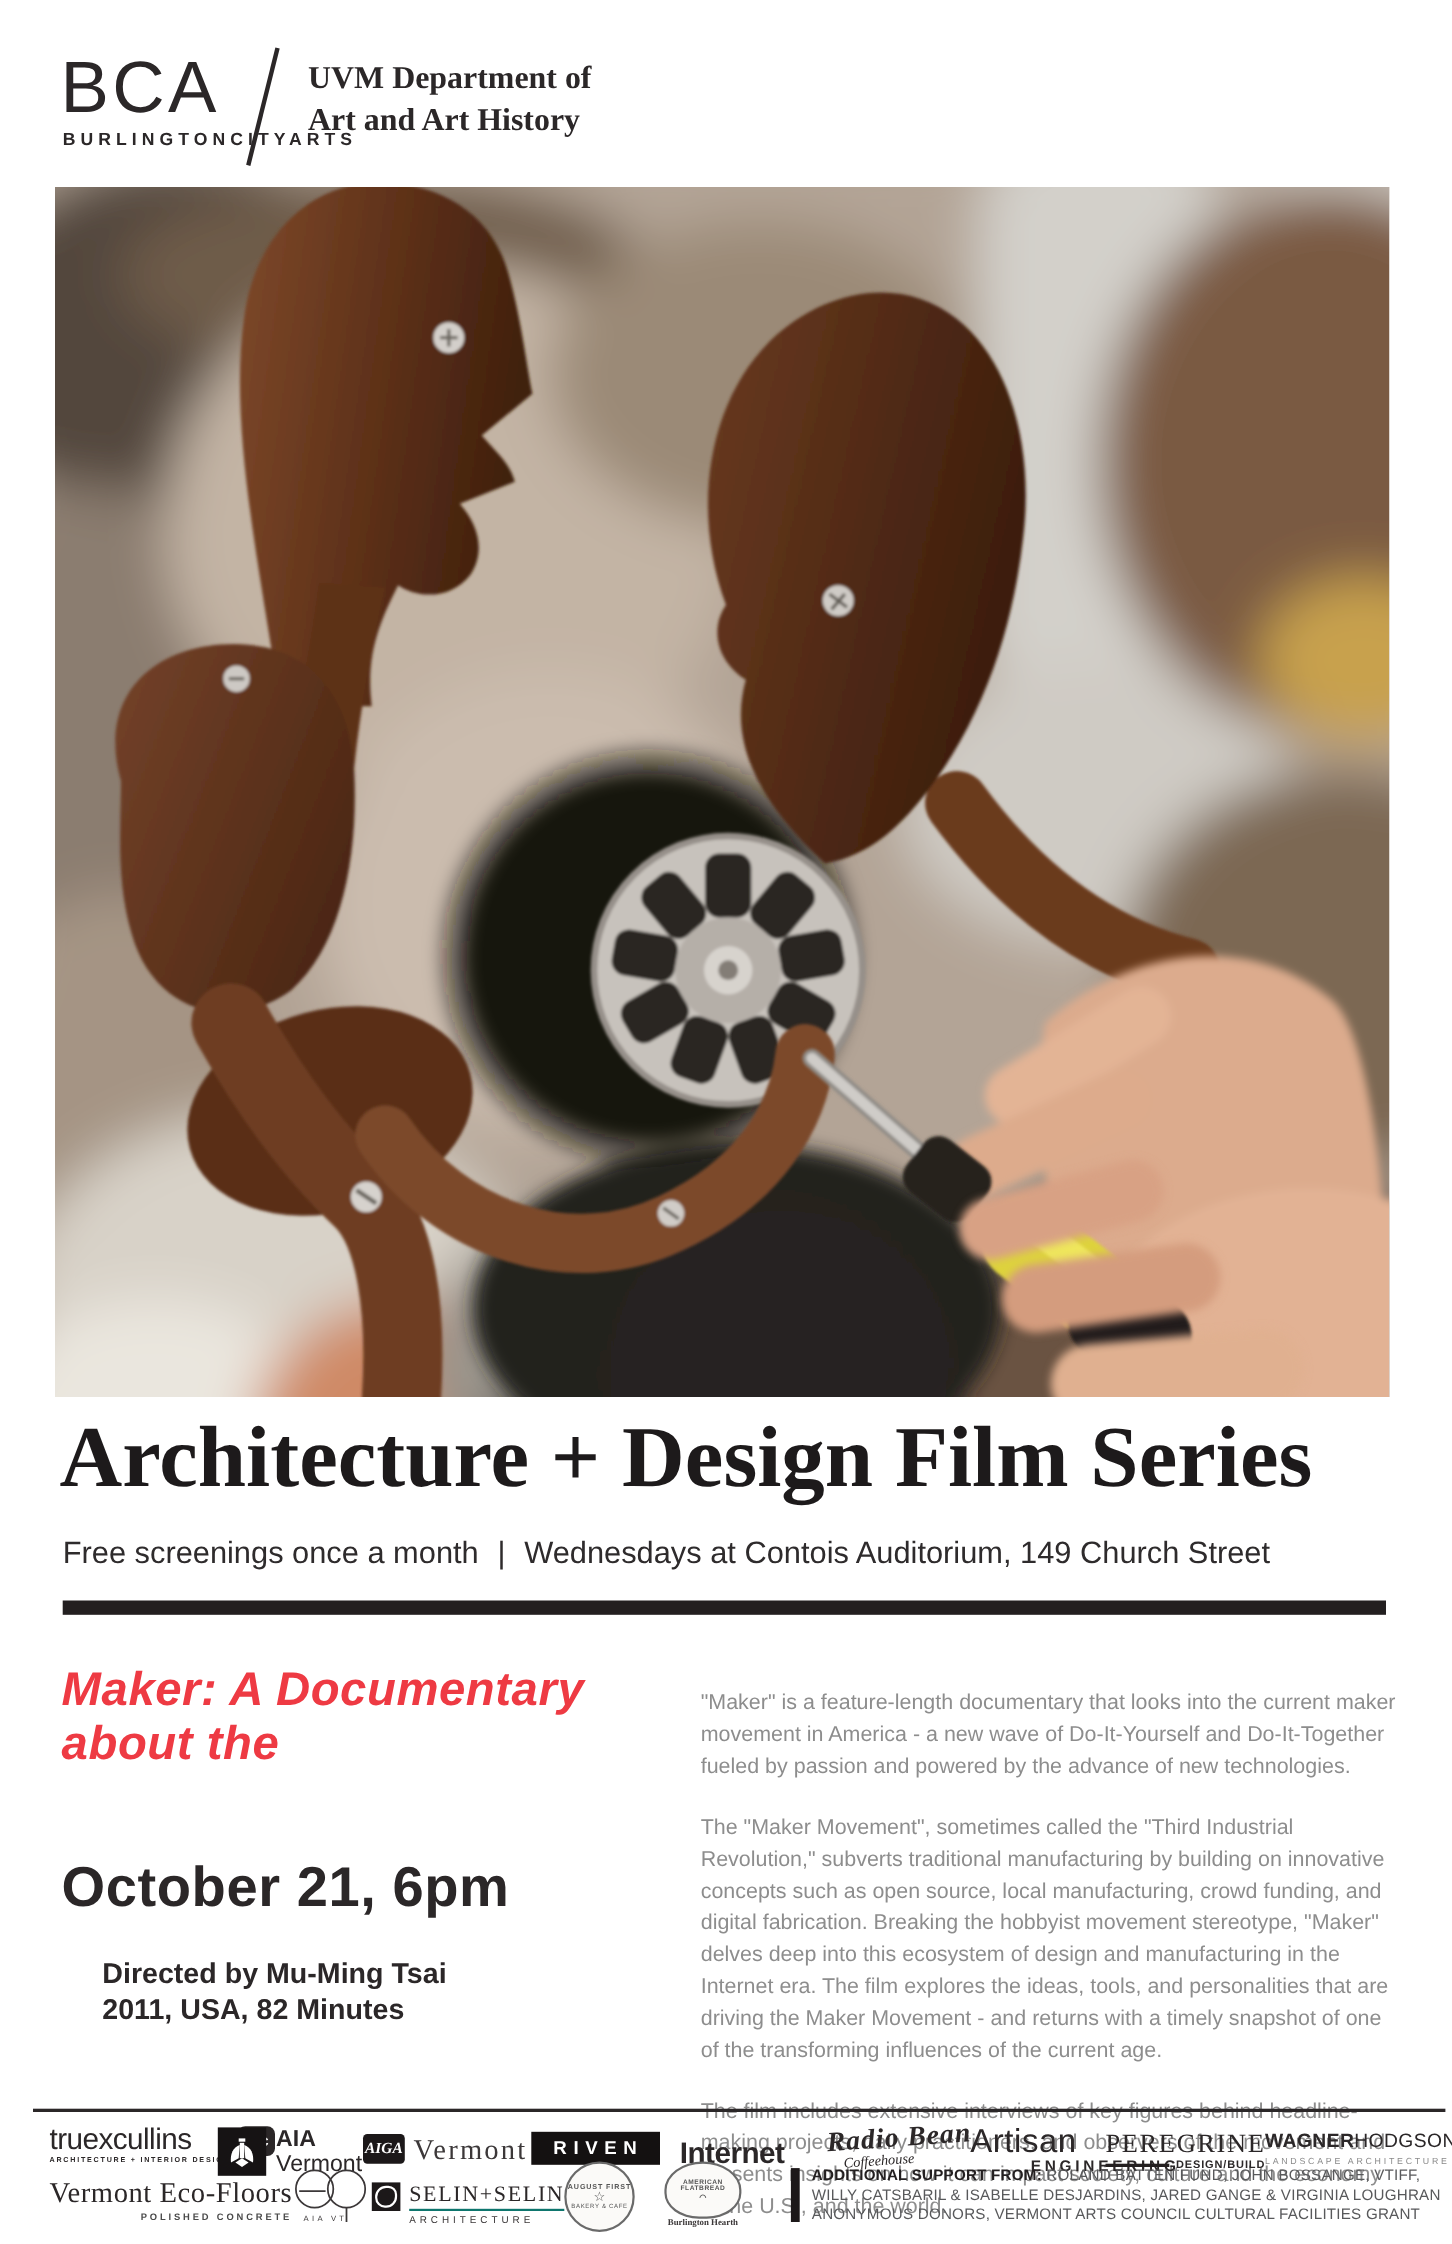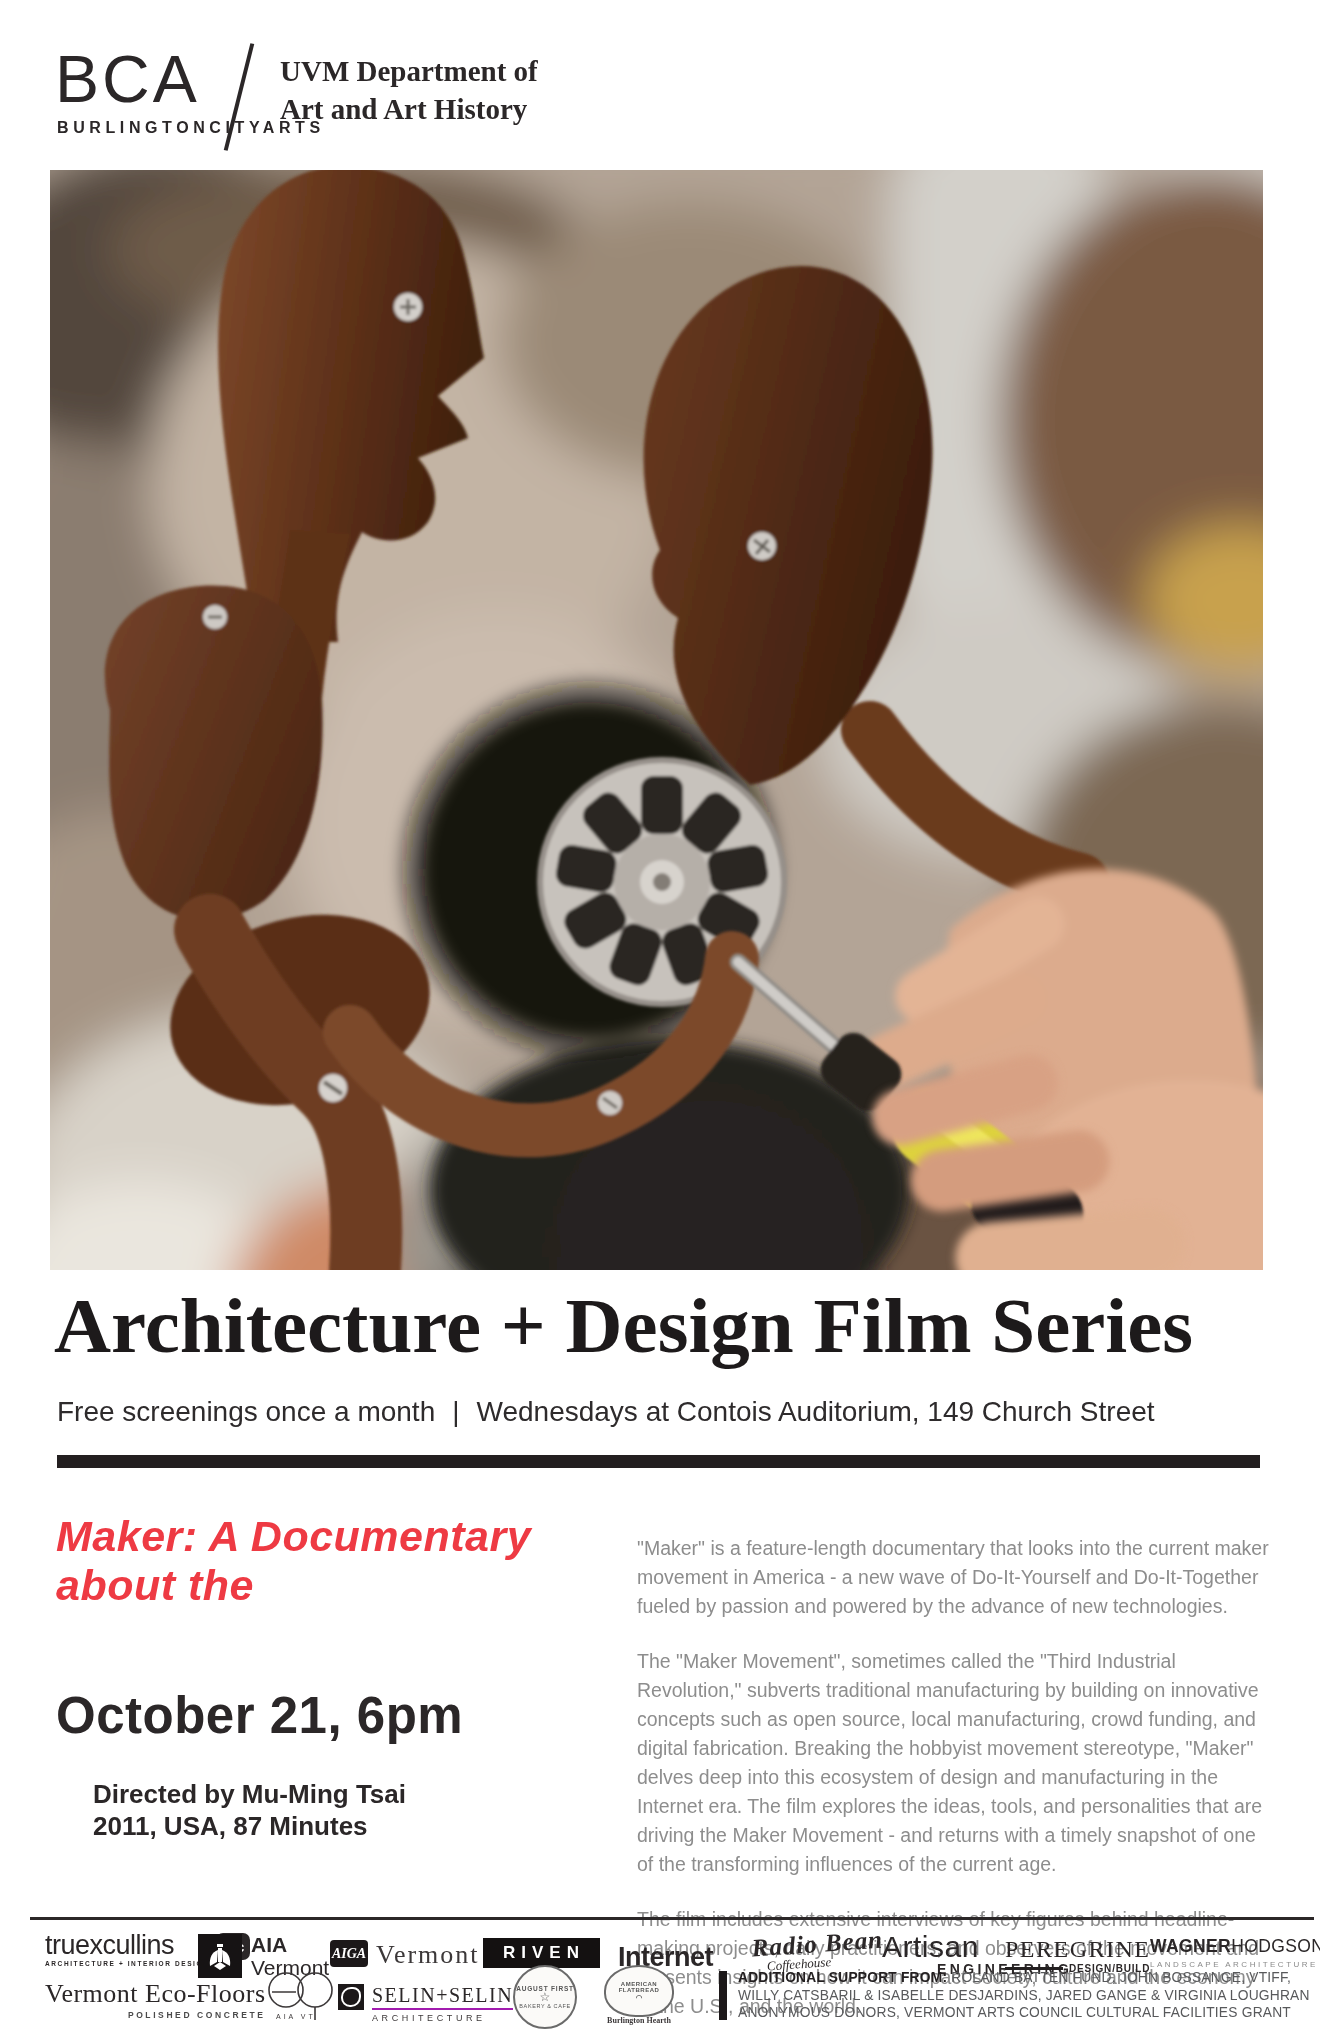--- a/index.html
+++ b/index.html
@@ -68,21 +68,21 @@
   .wagner .w1{font-size:17.5px;letter-spacing:0.4px;}
   .wagner .w1 b{font-weight:700;}
   .wagner .w2{font-size:8px;letter-spacing:2.5px;color:#8a8a8a;margin-top:3px;font-weight:400;}
   .ecofloors{left:45px;top:1979px;}
   .ef1{font-family:"Liberation Serif",serif;font-size:26px;letter-spacing:0.5px;color:#2b2728;}
   .ef2{font-size:8.5px;letter-spacing:2.6px;font-weight:700;color:#4a4a4a;text-align:right;margin-top:1px;}
   .ep-mark{left:262px;top:1970px;width:80px;}
   .selin{left:338px;top:1984px;display:flex;gap:8px;align-items:flex-start;}
   .selin-box{width:26px;height:26px;background:#1c1819;display:flex;align-items:center;justify-content:center;}
   .selin-box span{width:16px;height:16px;border:2px solid #fff;border-radius:50% 40% 50% 45%;display:block;}
-  .selin-t1{font-family:"Liberation Serif",serif;font-size:20px;letter-spacing:1.5px;border-bottom:2px solid #a21caf;padding-bottom:1px;}
+  .selin-t1{font-family:"Liberation Serif",serif;font-size:20px;letter-spacing:1.5px;border-bottom:2px solid #0f766e;padding-bottom:1px;}
   .selin-t2{font-size:9px;letter-spacing:3.6px;font-weight:400;margin-top:3px;color:#3c3839;}
   .badge{border:2px solid #6a6a6a;border-radius:50%;color:#555;display:flex;flex-direction:column;
          align-items:center;justify-content:center;text-align:center;background:#fbfaf8;}
   .badge-af{left:513px;top:1965px;width:60px;height:60px;}
   .badge-af .b1{font-size:6.5px;letter-spacing:0.8px;font-weight:700;}
   .badge-af .b2{font-size:12px;line-height:11px;}
   .badge-af .b3{font-size:5.5px;letter-spacing:0.6px;}
   .badge-fb{left:604px;top:1965px;width:66px;height:48px;border-radius:50% 50% 45% 45%;}
   .badge-fb .b1{font-size:6px;letter-spacing:0.5px;font-weight:700;}
   .badge-fb .b2{font-size:7.5px;font-family:"Liberation Serif",serif;font-weight:700;}
@@ -247,21 +247,21 @@
   </div>
   <div class="abs divider"></div>
 
   <div class="abs film-title" style="color:#ee3a43;">
     <div>Maker: A Documentary</div>
     <div>about the</div>
   </div>
   <div class="abs film-date">October 21, 6pm</div>
   <div class="abs film-dir">
     <div>Directed by Mu-Ming Tsai</div>
-    <div>2011, USA, 87 Minutes</div>
+    <div>2011, USA, 82 Minutes</div>
   </div>
 
   <div class="abs film-desc">
     <p>"Maker" is a feature-length documentary that looks into the current maker movement in America - a new wave of Do-It-Yourself and Do-It-Together fueled by passion and powered by the advance of new technologies.</p>
     <p>The "Maker Movement", sometimes called the "Third Industrial Revolution," subverts traditional manufacturing by building on innovative concepts such as open source, local manufacturing, crowd funding, and digital fabrication. Breaking the hobbyist movement stereotype, "Maker" delves deep into this ecosystem of design and manufacturing in the Internet era. The film explores the ideas, tools, and personalities that are driving the Maker Movement - and returns with a timely snapshot of one of the transforming influences of the current age.</p>
     <p>The film includes extensive interviews of key figures behind headline-making projects, daily practitioners, and observers of the movement and presents insights on how it can impact society, culture and the economy in the U.S., and the world.</p>
   </div>
 
   <div class="abs foot-rule"></div>
 

